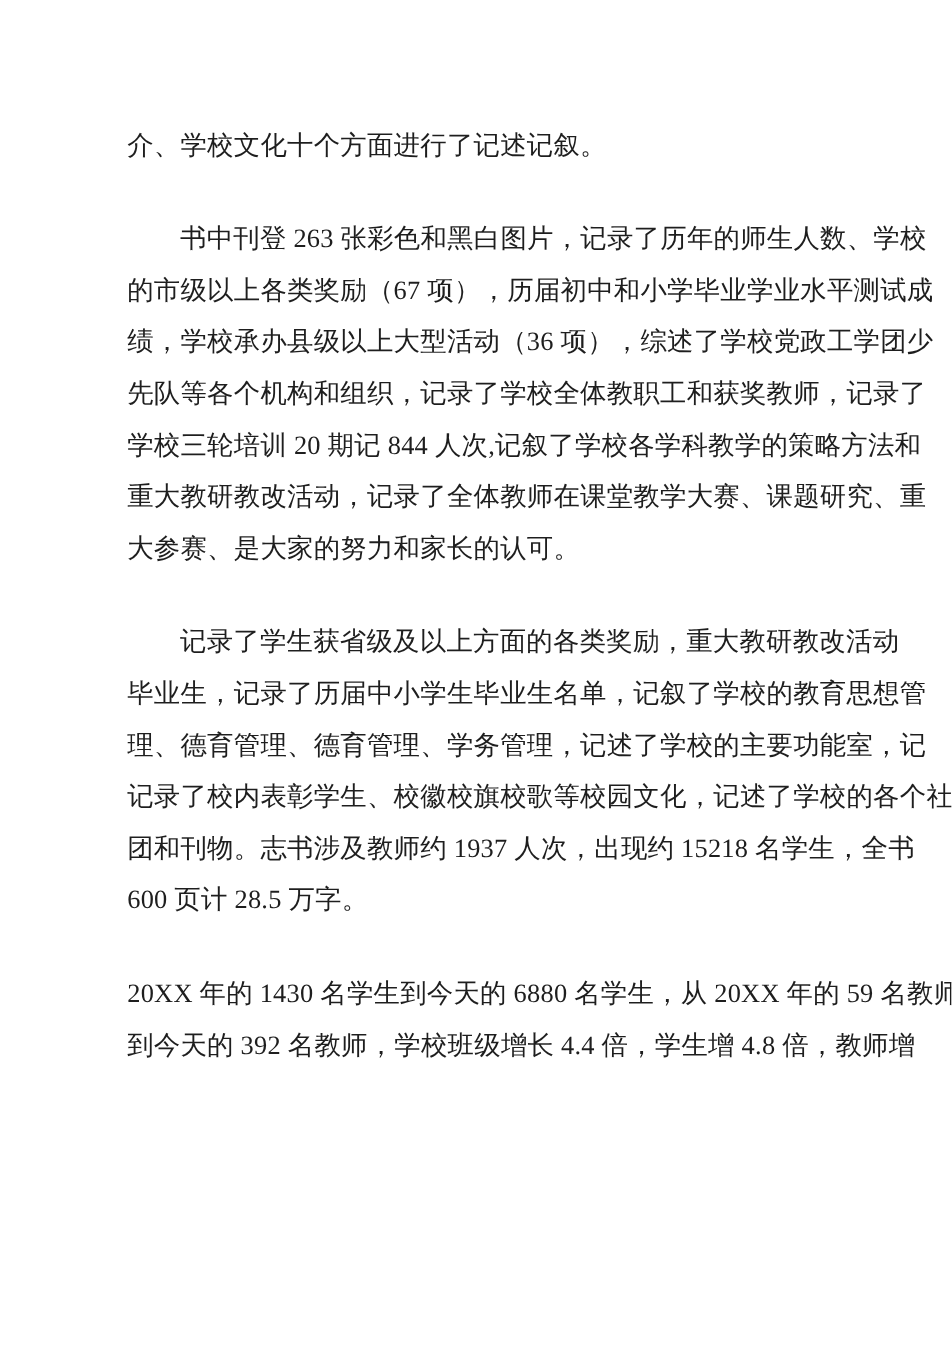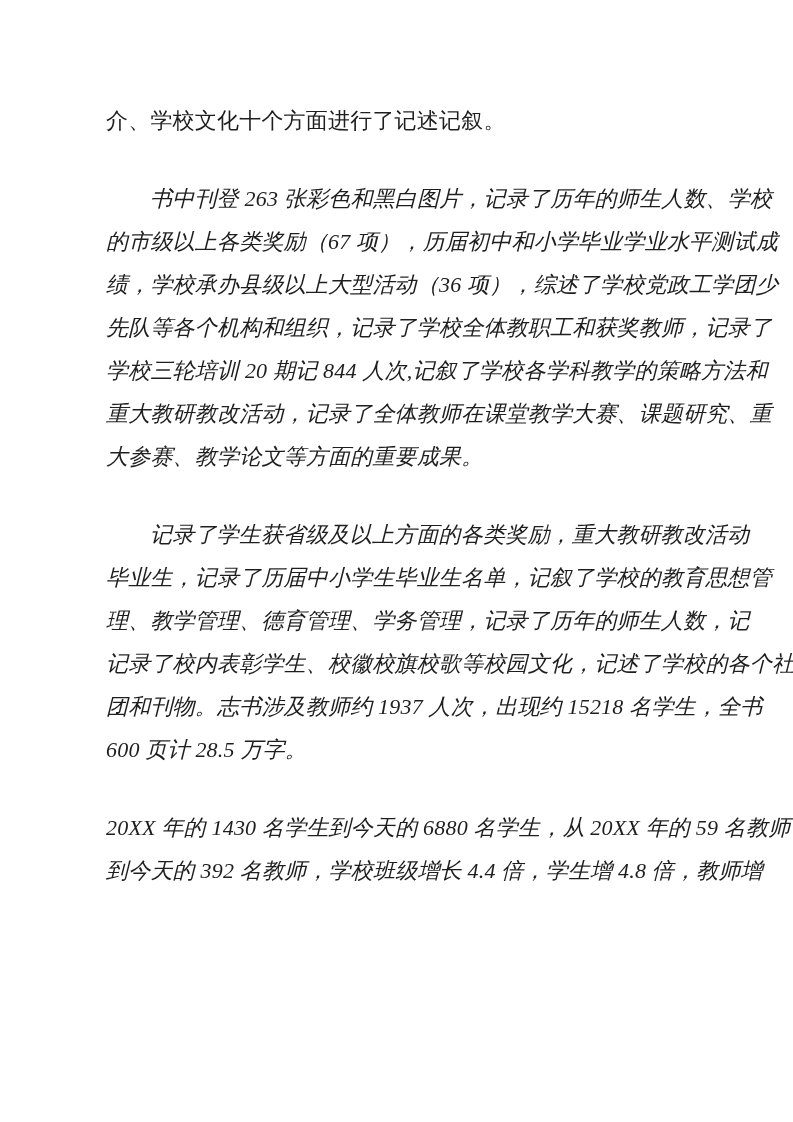--- a/index.html
+++ b/index.html
@@ -16,21 +16,21 @@
     font-family: "Liberation Serif", "DejaVu Serif", serif;
   }
   .content {
     position: absolute;
     left: 106px;
     top: 99px;
     width: 578px;
     color: #1e1e1e;
   }
   .para { margin: 0; }
-  .para + .para { margin-top: 35px; font-style: italic; }
+  .para + .para { margin-top: 35px; }
   .line {
     font-size: 22px;
     line-height: 43px;
     white-space: nowrap;
     text-align: justify;
     text-align-last: justify;
     text-justify: inter-ideograph;
     letter-spacing: 0.2px;
   }
   .line.last {
@@ -52,27 +52,27 @@
       <div class="line last">介、学校文化十个方面进行了记述记叙。</div>
     </div>
 
     <div class="para">
       <div class="line ind">书中刊登 263 张彩色和黑白图片，记录了历年的师生人数、学校</div>
       <div class="line">的市级以上各类奖励（67 项），历届初中和小学毕业学业水平测试成</div>
       <div class="line">绩，学校承办县级以上大型活动（36 项），综述了学校党政工学团少</div>
       <div class="line">先队等各个机构和组织，记录了学校全体教职工和获奖教师，记录了</div>
       <div class="line">学校三轮培训 20 期记 844 人次,记叙了学校各学科教学的策略方法和</div>
       <div class="line">重大教研教改活动，记录了全体教师在课堂教学大赛、课题研究、重</div>
-      <div class="line last">大参赛、教学论文等方面的重要成果。</div>
+      <div class="line last">大参赛、是大家的努力和家长的认可。</div>
     </div>
 
     <div class="para">
       <div class="line ind">记录了学生获省级及以上方面的各类奖励，重大教研教改活动</div>
       <div class="line">毕业生，记录了历届中小学生毕业生名单，记叙了学校的教育思想管</div>
-      <div class="line">理、教学管理、德育管理、学务管理，记录了历年的师生人数，记</div>
+      <div class="line">理、德育管理、德育管理、学务管理，记述了学校的主要功能室，记</div>
       <div class="line">记录了校内表彰学生、校徽校旗校歌等校园文化，记述了学校的各个社</div>
       <div class="line">团和刊物。志书涉及教师约 1937 人次，出现约 15218 名学生，全书</div>
       <div class="line last">600 页计 28.5 万字。</div>
     </div>
 
     <div class="para">
       <div class="line">20XX 年的 1430 名学生到今天的 6880 名学生，从 20XX 年的 59 名教师</div>
       <div class="line">到今天的 392 名教师，学校班级增长 4.4 倍，学生增 4.8 倍，教师增</div>
     </div>
 

